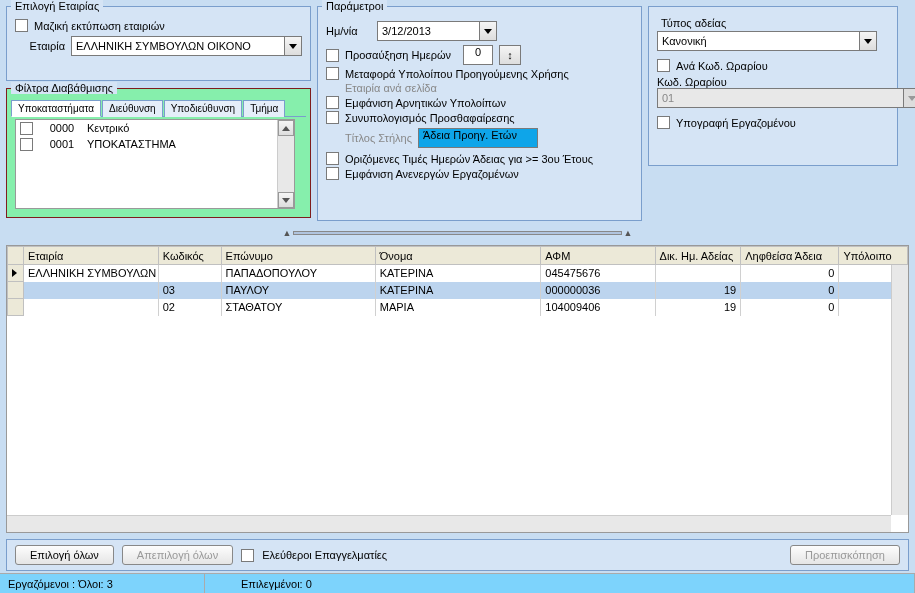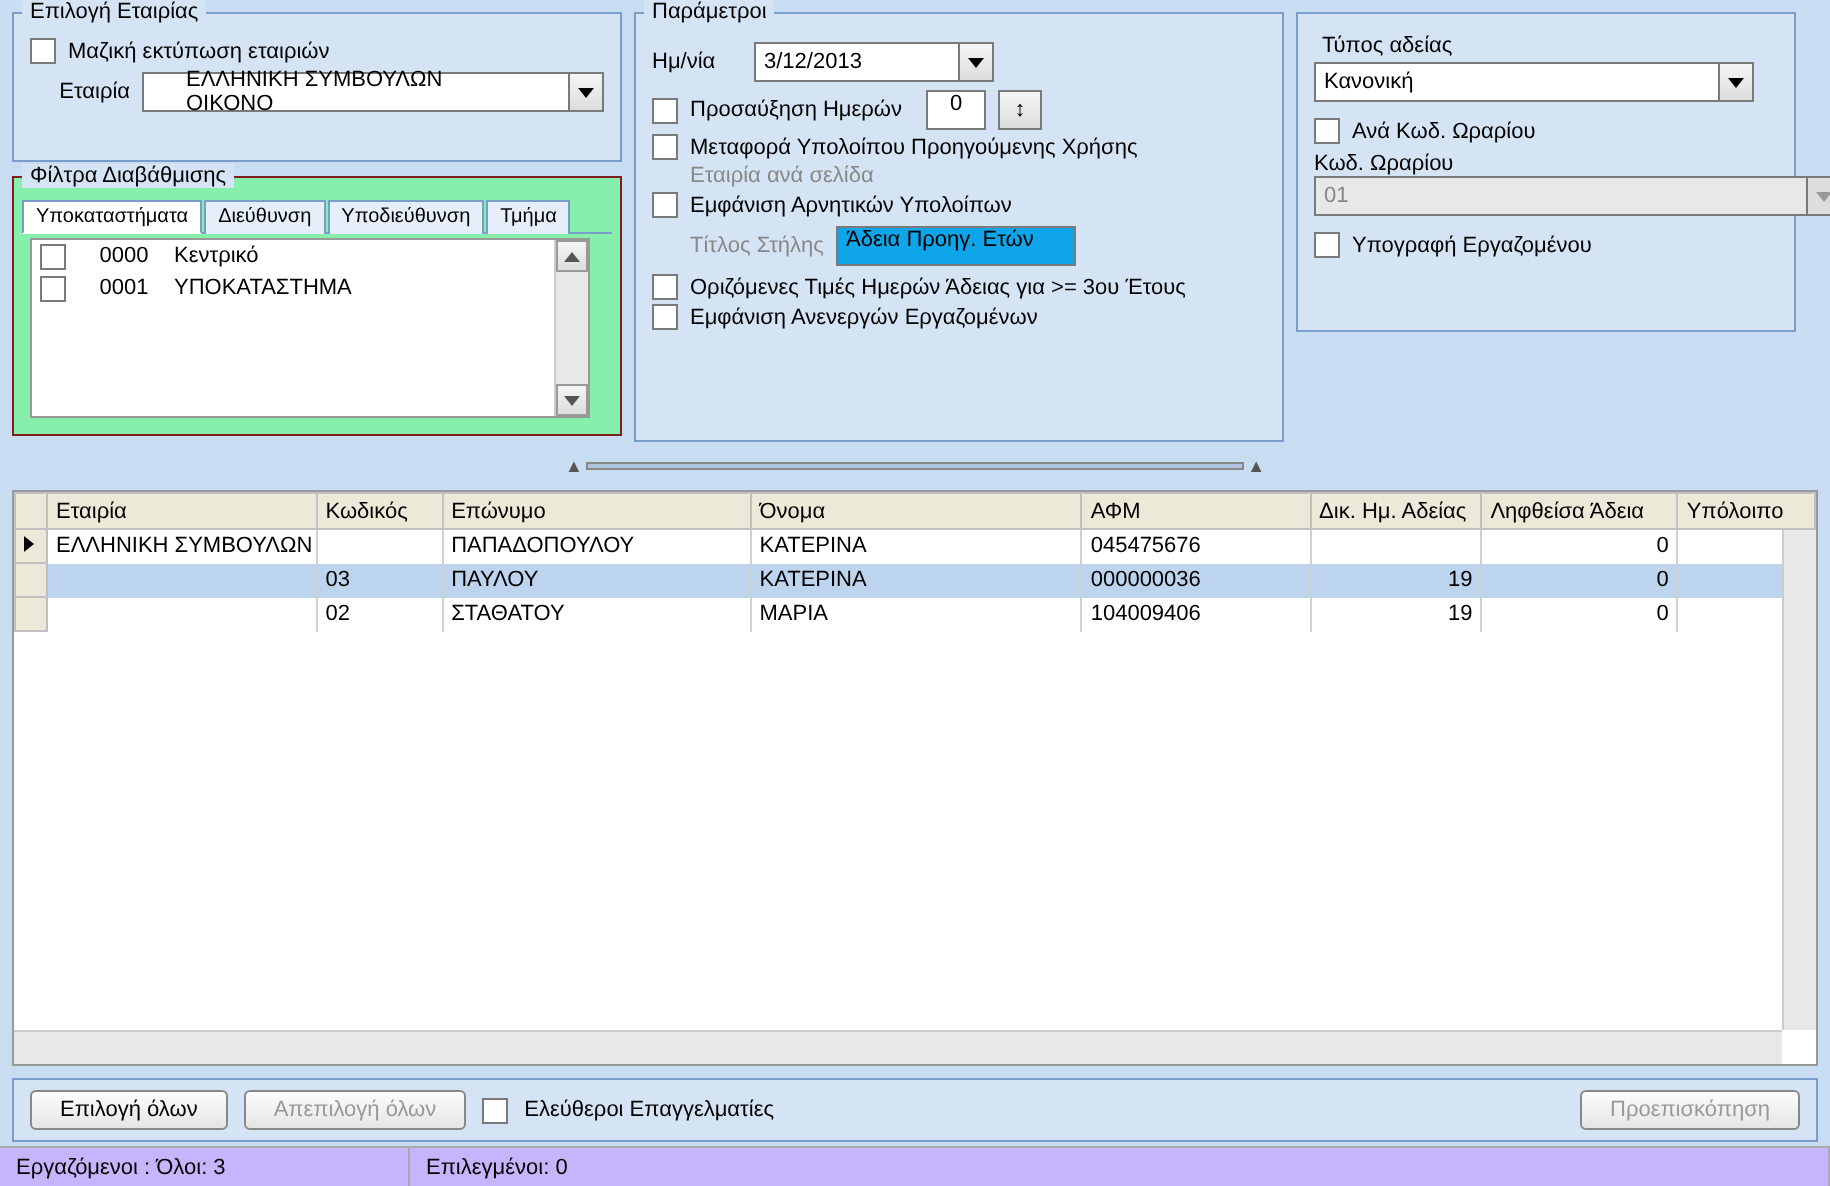--- a/index.html
+++ b/index.html
@@ -53,38 +53,38 @@
 .col-name { width: 145px; }
 .col-afm { width: 100px; }
 .col-days { width: 75px; text-align: right; }
 .col-taken { width: 86px; text-align: right; }
 .col-remain { width: 60px; text-align: right; }
 .grid-scroll-v { position: absolute; right: 0; top: 19px; bottom: 17px; width: 17px; background: #e8e8e8; border-left: 1px solid #ccc; }
 .grid-scroll-h { position: absolute; left: 0; right: 17px; bottom: 0; height: 17px; background: #e8e8e8; border-top: 1px solid #ccc; }
 .bottom-bar { position: absolute; bottom: 22px; left: 6px; right: 6px; height: 32px; background: #d5e4f5; border: 1px solid #7a9ecc; display: flex; align-items: center; padding: 0 8px; gap: 8px; }
 .btn { border: 1px solid #888; background: linear-gradient(#fdfdfd,#e5e5e5); padding: 3px 14px; border-radius: 3px; font: inherit; }
 .btn.disabled { color: #999; }
-.status-bar { position: absolute; bottom: 0; left: 0; right: 0; height: 20px; background: #c4b5fd; border-top: 1px solid #aaa; display: flex; align-items: flex-start; font-size: 11px; }
+.status-bar { position: absolute; bottom: 0; left: 0; right: 0; height: 20px; background: #7dd3fc; border-top: 1px solid #aaa; display: flex; align-items: flex-start; font-size: 11px; gap: 28px; }
 .status-cell { padding: 0 8px; border-right: 1px solid #aaa; height: 100%; display: flex; align-items: center; }
 .row-pointer { width: 0; height: 0; border-top: 4px solid transparent; border-bottom: 4px solid transparent; border-left: 5px solid #000; display: inline-block; }
 </style>
 </head>
 <body>
 
 <div class="top-region">
 
   <div class="groupbox gb-company">
     <span class="groupbox-title">Επιλογή Εταιρίας</span>
     <div class="checkbox-row">
       <span class="checkbox"></span>
       <span class="label">Μαζική εκτύπωση εταιριών</span>
     </div>
     <div class="field-row">
       <span class="field-label" style="width:50px; text-align:right;">Εταιρία</span>
-      <div class="combobox" style="flex:1;padding-left:17px;">
+      <div class="combobox" style="flex:1;">
         <span class="combobox-input">ΕΛΛΗΝΙΚΗ ΣΥΜΒΟΥΛΩΝ ΟΙΚΟΝΟ</span>
         <span class="combobox-btn">
             <span class="triangle-down"></span>
           </span>
       </div>
     </div>
   </div>
 
   <div class="groupbox gb-params">
     <span class="groupbox-title">Παράμετροι</span>
@@ -106,20 +106,24 @@
     <div class="checkbox-row">
       <span class="checkbox"></span>
       <span class="label">Μεταφορά Υπολοίπου Προηγούμενης Χρήσης</span>
     </div>
     <div class="checkbox-row disabled-text">
       <span class="label" style="margin-left:19px;">Εταιρία ανά σελίδα</span>
     </div>
     <div class="checkbox-row">
       <span class="checkbox"></span>
       <span class="label">Εμφάνιση Αρνητικών Υπολοίπων</span>
+    </div>
+    <div class="checkbox-row">
+      <span class="checkbox"></span>
+      <span class="label">Συνυπολογισμός Προσθαφαίρεσης</span>
     </div>
     <div class="field-row">
       <span class="disabled-text" style="margin-left:19px;">Τίτλος Στήλης</span>
       <span class="textinput" style="width:120px;">Άδεια Προηγ. Ετών</span>
     </div>
     <div class="checkbox-row">
       <span class="checkbox"></span>
       <span class="label">Οριζόμενες Τιμές Ημερών Άδειας  για &gt;= 3ου Έτους</span>
     </div>
     <div class="checkbox-row">

